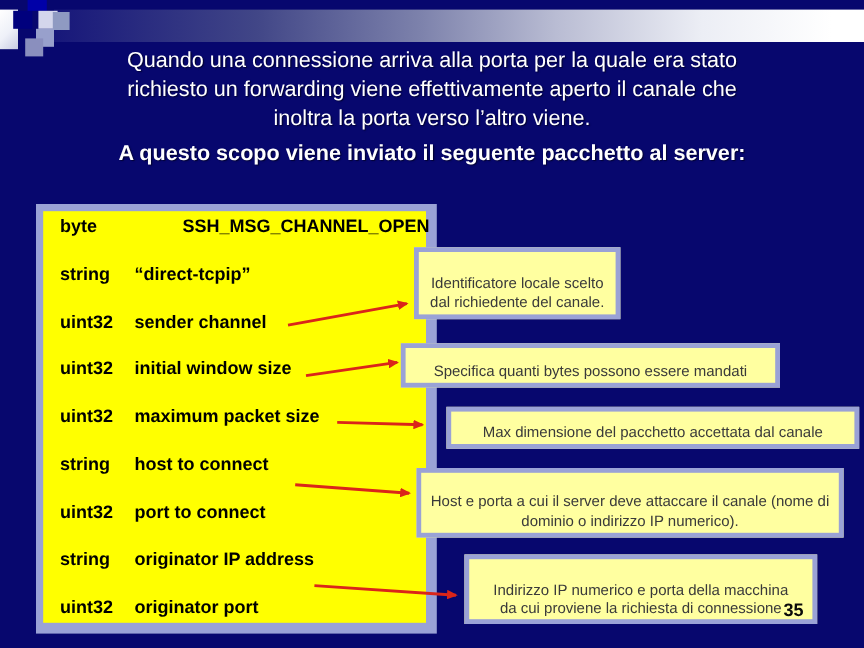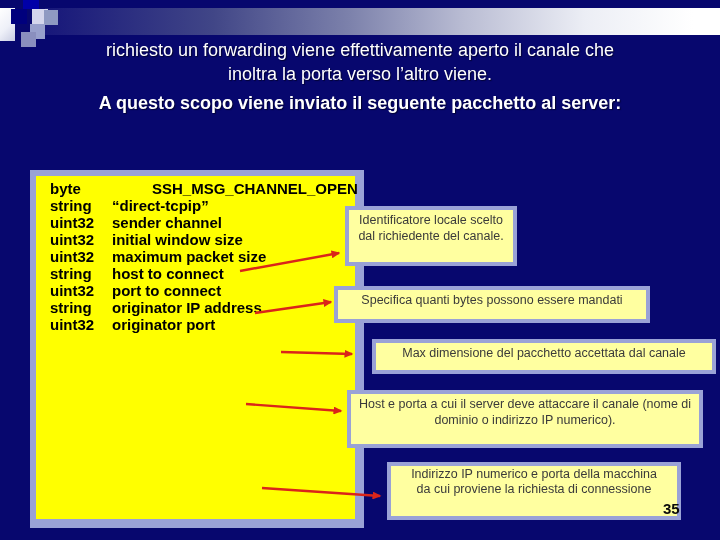--- a/index.html
+++ b/index.html
@@ -31,67 +31,68 @@
   }
   .subtitle{margin-top:5px;font-weight:bold;}
   
   .ptable{
     position:absolute; left:30px; top:170px; width:334px; height:358px;
     background:#9aa2d6; padding:0; box-sizing:border-box;
   }
   .ptable-inner{
     position:absolute; left:6px; top:6px; right:9px; bottom:9px;
     background:#ffff00;
-    display:flex; flex-direction:column; justify-content:flex-start;
+    display:flex; flex-direction:column; justify-content:space-between;
     padding:4px 0 4px 14px; box-sizing:border-box;
   }
   .prow{display:flex; align-items:center; color:#000; font-weight:bold; font-size:15px;}
   .ptype{width:62px; flex:none;}
   .pval{flex:1;}
   .prow:nth-child(1) .pval{margin-left:40px;}
   .prow:nth-child(2) .pval{}
   
   .note{
     position:absolute; box-sizing:border-box;
     background:#ffffa0; border:4px solid #9aa2d6;
     color:#3a3a3a; font-size:12.5px; line-height:16px; text-align:center;
-    display:flex; align-items:flex-start; justify-content:center;
+    display:flex; align-items:flex-end; justify-content:center;
     padding:2px 5px;
   }
   .note1{left:345px; top:206px; width:172px; height:60px;}
   .note2{left:334px; top:286px; width:316px; height:37px;}
   .note3{left:356px; top:339px; width:344px; height:35px;margin-left:16px;}
   .note4{left:347px; top:390px; width:356px; height:58px;}
   .note5{left:387px; top:462px; width:294px; height:58px; padding:1px 14px; line-height:15px;}
   
   .arrows{position:absolute; left:0; top:0; width:720px; height:540px; pointer-events:none;}
   
   .pagenum{
     position:absolute; left:653px; top:500px;
-    color:#0a0a0a; font-size:15px; font-weight:bold;margin-left:10px;
+    color:#0a0a0a; font-size:15px; font-weight:bold;
   }
 </style>
 </head>
 <body>
 
 <div class="slide">
 
   <div class="topbar"></div>
 
   <div class="logo">
     <div class="sq1"></div>
     <div class="sq2"></div>
     <div class="sq3"></div>
     <div class="sq4"></div>
     <div class="sq5"></div>
     <div class="sq6"></div>
     <div class="sq7"></div>
   </div>
 
   <div class="title">
+    <div>Quando una connessione arriva alla porta per la quale era stato</div>
     <div>richiesto un forwarding viene effettivamente aperto il canale che</div>
     <div>inoltra la porta verso l’altro viene.</div>
     <div class="subtitle">A questo scopo viene inviato il seguente pacchetto al server:</div>
   </div>
 
   <div class="ptable">
     <div class="ptable-inner">
       <div class="prow">
         <span class="ptype">byte</span>
         <span class="pval">SSH_MSG_CHANNEL_OPEN</span>

